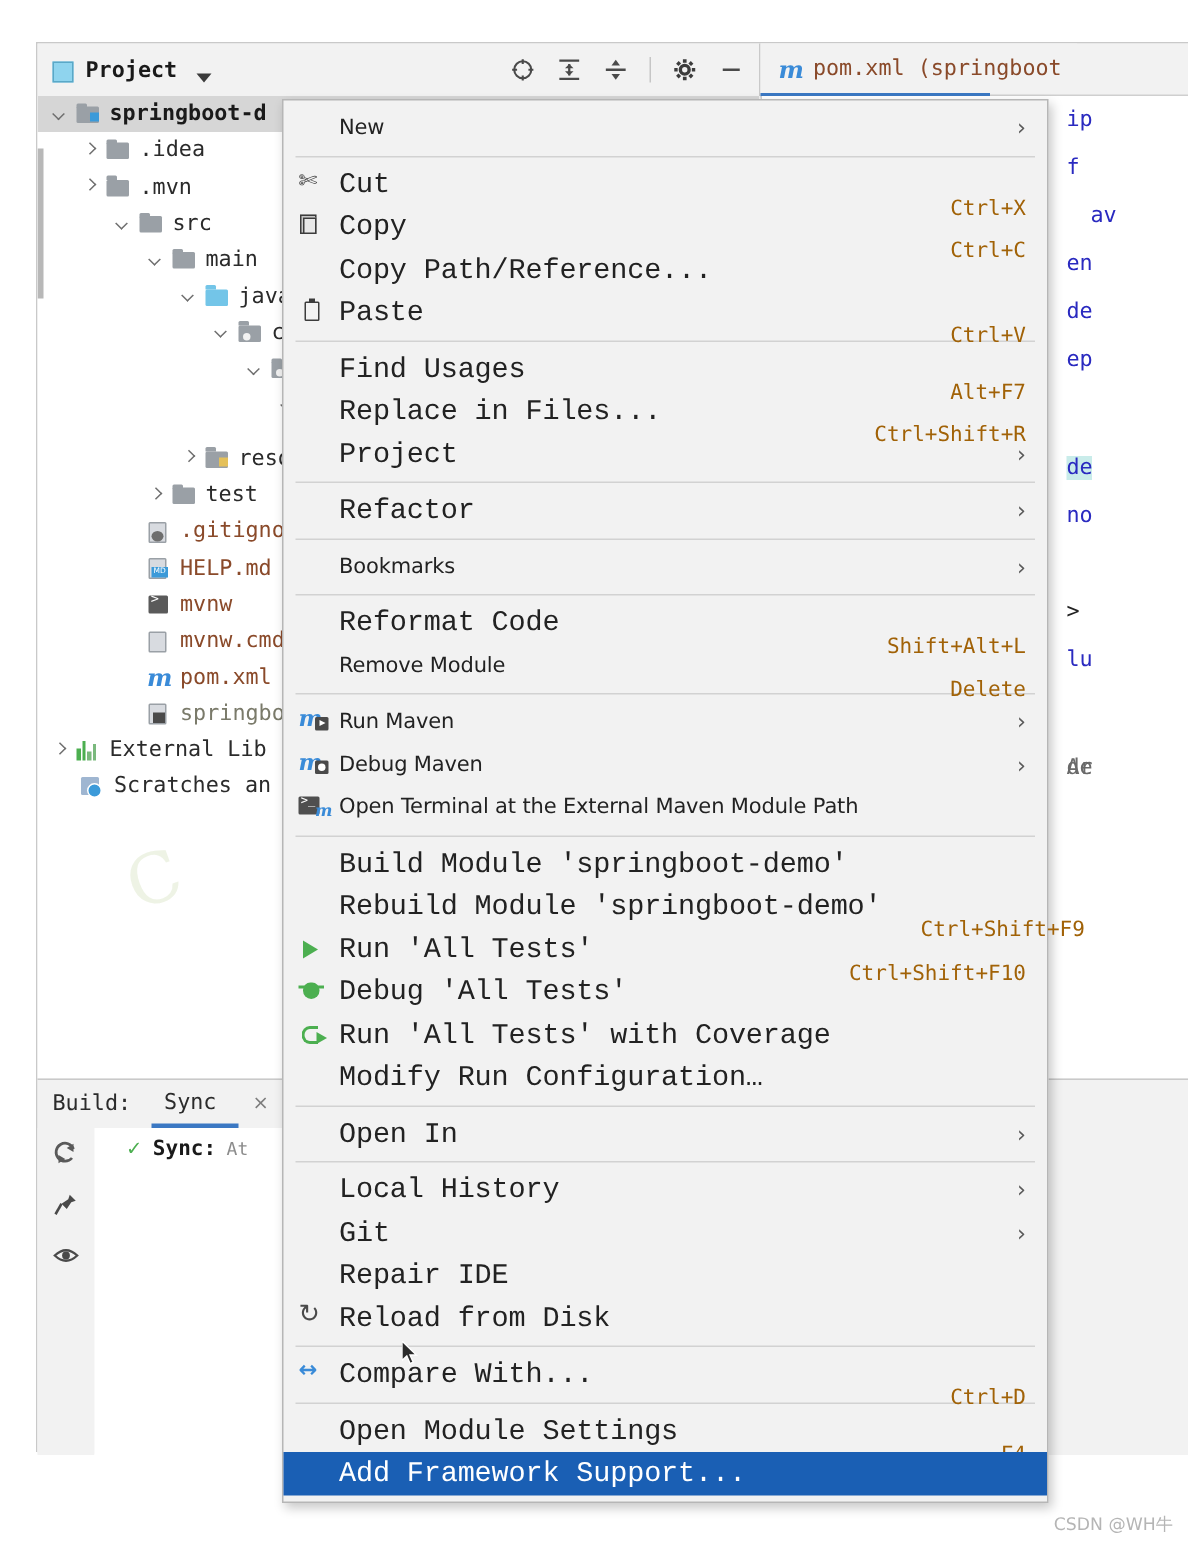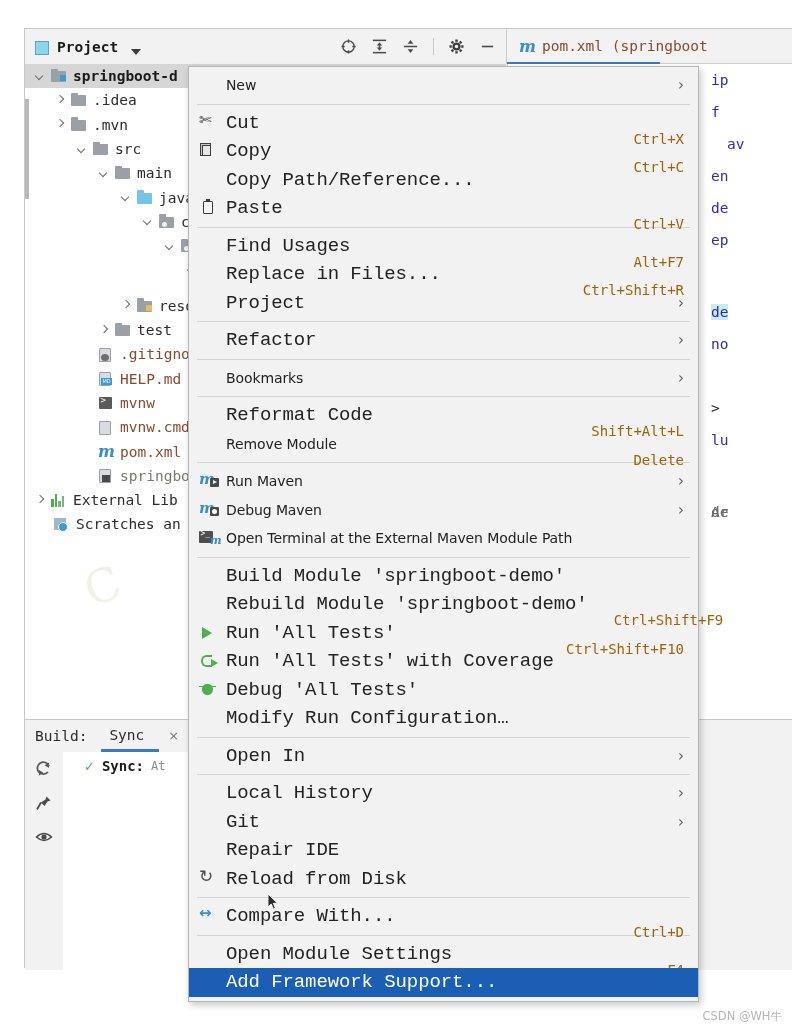--- a/index.html
+++ b/index.html
@@ -845,31 +845,31 @@
       <span class="mi-label">Rebuild Module 'springboot-demo'</span>
       <span class="mi-short">Ctrl+Shift+F9</span>
     </div>
     <div class="mi">
       <span class="mi-ico"><i class="i-play"></i></span>
       <span class="mi-label">Run 'All Tests'</span>
       <span class="mi-short">Ctrl+Shift+F10</span>
     </div>
     <div class="mi">
       <span class="mi-ico">
+          <i class="i-bug"></i>
+        </span>
+      <span class="mi-label">Debug 'All Tests'</span>
+    </div>
+    <div class="mi">
+      <span class="mi-ico">
           <i class="i-cov"></i>
         </span>
       <span class="mi-label">Run 'All Tests' with Coverage</span>
     </div>
     <div class="mi">
-      <span class="mi-ico">
-          <i class="i-bug"></i>
-        </span>
-      <span class="mi-label">Debug 'All Tests'</span>
-    </div>
-    <div class="mi">
       <span class="mi-ico"></span>
       <span class="mi-label">Modify Run Configuration…</span>
     </div>
     <div class="msep"></div>
 
     <div class="mi">
       <span class="mi-ico"></span>
       <span class="mi-label">Open In</span>
       <span class="mi-sub">›</span>
     </div>

